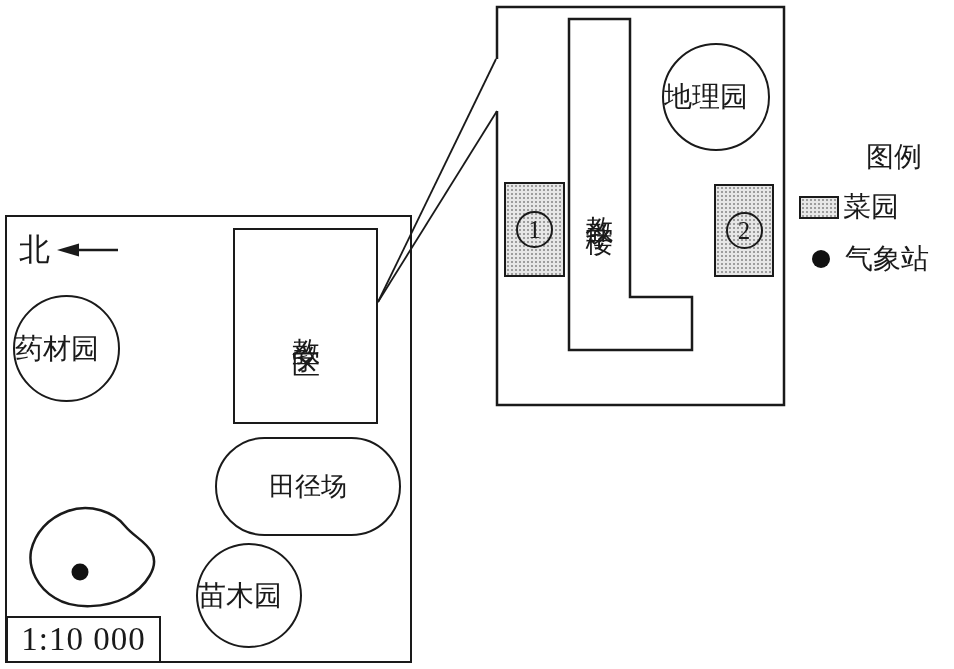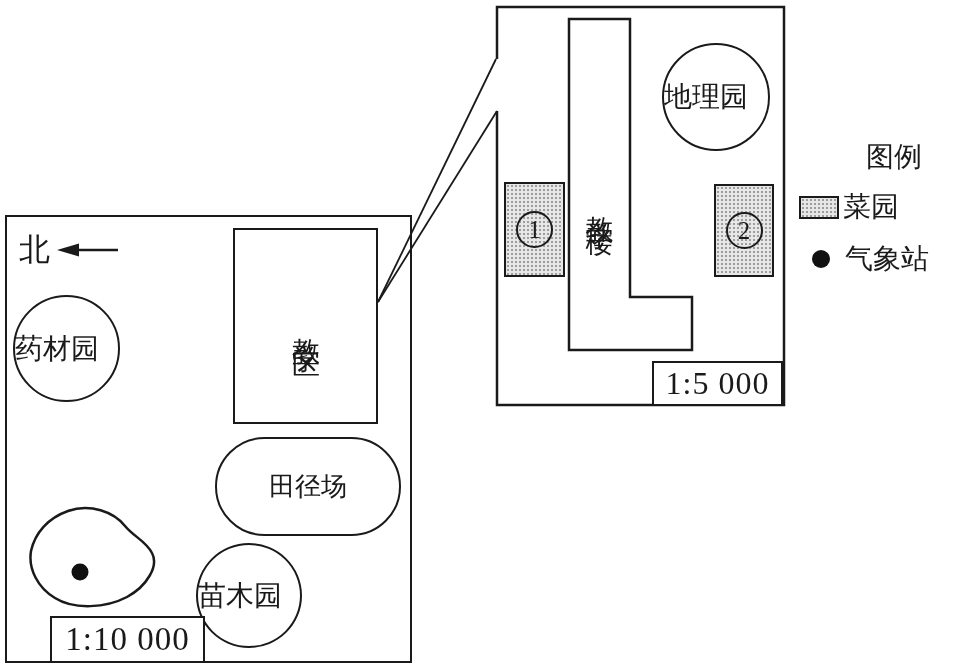--- a/index.html
+++ b/index.html
@@ -70,43 +70,40 @@
   </div>
 
   <div class="abs outline center" style="left:215px; top:437px; width:186px; height:99px; border-radius:50px;">
     <span class="lbl" style="font-size:26px;">田径场</span>
   </div>
 
   <div class="abs circle" style="left:196px; top:543px; width:106px; height:105px;">
     <span class="lbl">苗木园</span>
   </div>
 
-  <div class="abs scalebox" style="left:6px; top:616px; width:155px; height:47px;margin-left:44px;">
+  <div class="abs scalebox" style="left:6px; top:616px; width:155px; height:47px;">
     <span class="scaletext">1:10 000</span>
   </div>
 
   <div class="abs center" style="left:580px; top:138px; width:38px; height:130px;">
     <span class="vtext" style="letter-spacing:6px;">教学楼</span>
   </div>
 
   <div class="abs circle" style="left:662px; top:43px; width:108px; height:108px;">
     <span class="lbl">地理园</span>
   </div>
 
   <div class="abs shaded center" style="left:504px; top:182px; width:61px; height:95px;">
     <span class="circled-num">1</span>
   </div>
 
   <div class="abs shaded center" style="left:714px; top:184px; width:60px; height:93px;">
     <span class="circled-num">2</span>
   </div>
 
-  <div class="abs scalebox" style="left:652px; top:361px; width:131px; height:45px;">
-    <span class="scaletext" style="font-size:32px;">1:5 000</span>
-  </div>
 
   <div class="abs lbl" style="left:866px; top:143px;">图例</div>
 
   <div class="abs shaded" style="left:799px; top:196px; width:40px; height:23px;"></div>
   <div class="abs lbl" style="left:843px; top:193px;">菜园</div>
 
   <div class="abs legend-dot" style="left:812px; top:250px;"></div>
   <div class="abs lbl" style="left:845px; top:245px;">气象站</div>
 
 </div>

